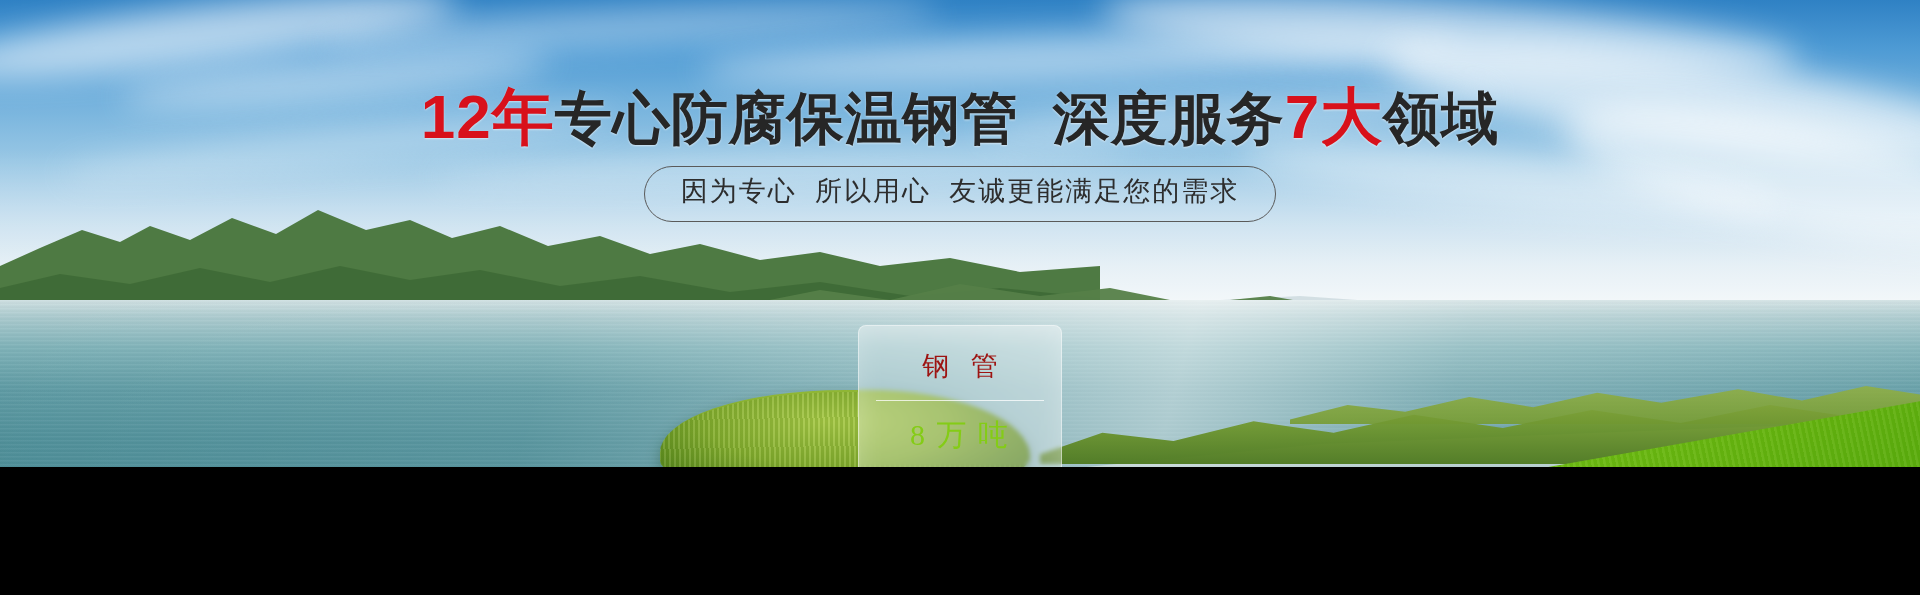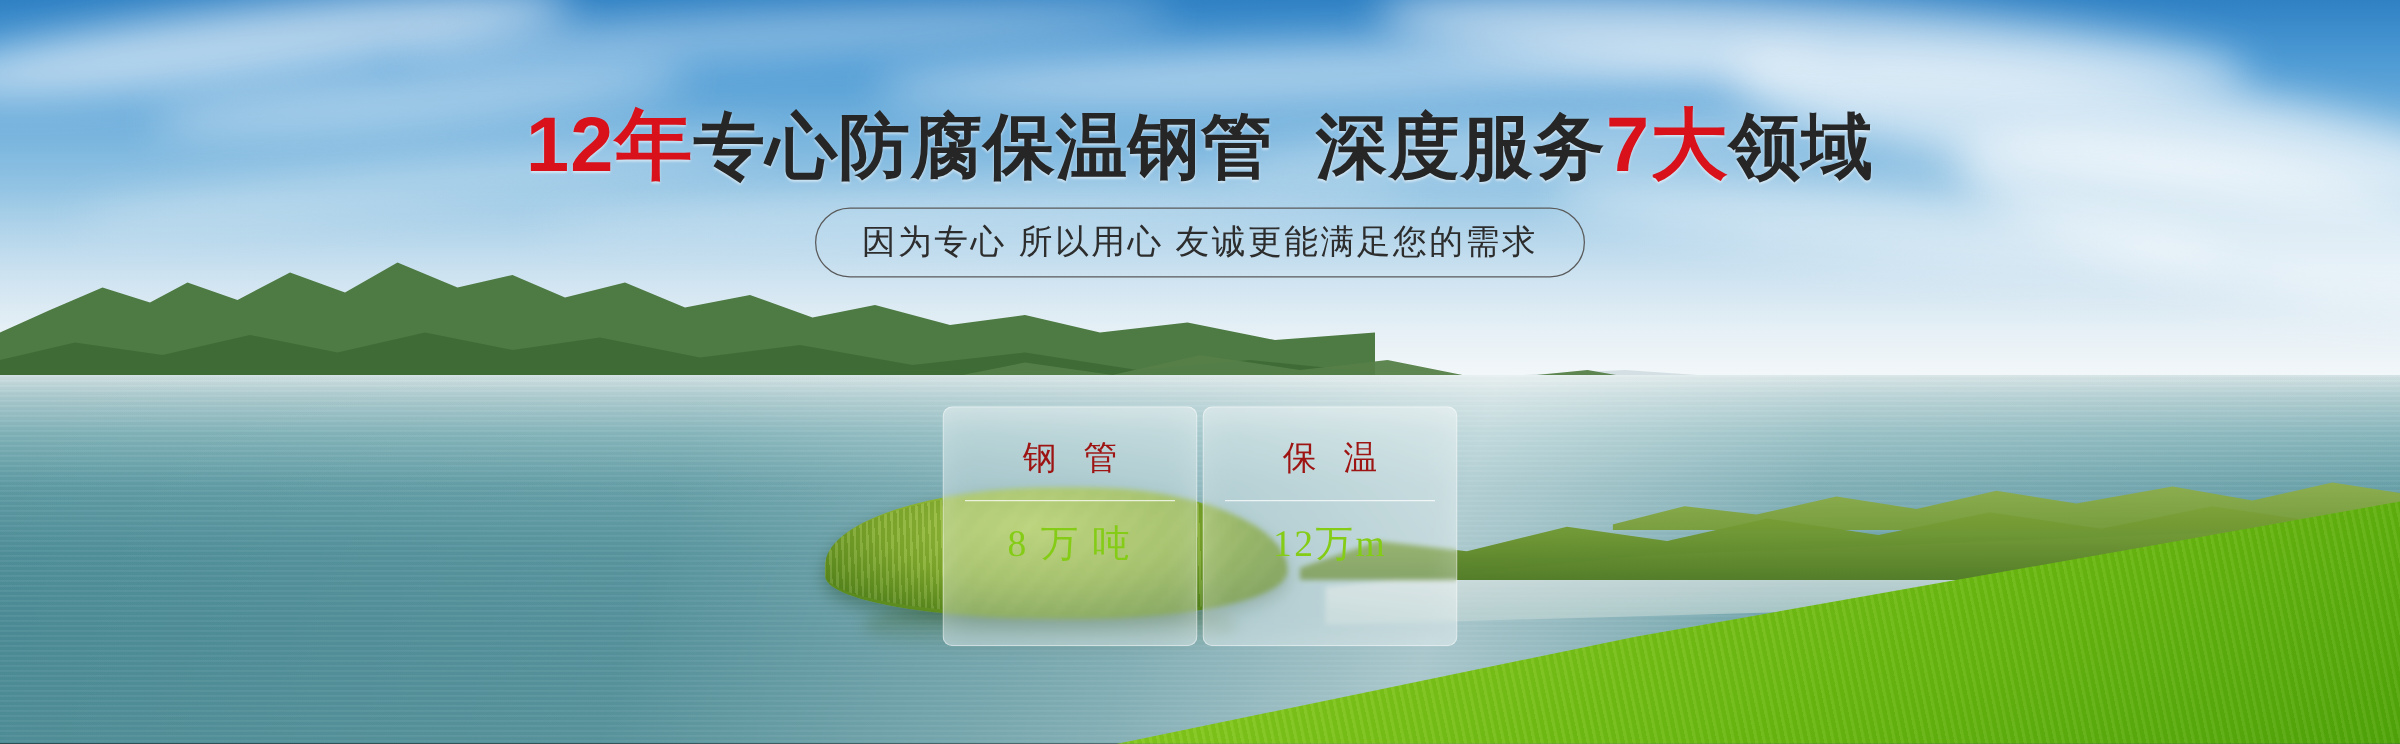--- a/index.html
+++ b/index.html
@@ -3,21 +3,21 @@
 <meta charset="utf-8">
 <style>
   html, body {
     margin: 0;
     padding: 0;
     background: #000;
   }
   .banner {
     position: relative;
     width: 1920px;
-    height: 595px;
+    height: 467px;
     overflow: hidden;
     font-family: "Liberation Sans", "DejaVu Sans", sans-serif;
     user-select: none;
   }
 
   
   .sky {
     position: absolute;
     left: 0; top: 0;
     width: 1920px; height: 340px;
@@ -216,21 +216,21 @@
     display: inline-block;
     padding: 9px 36px 11px;
     border: 1px solid #5a5a5a;
     border-radius: 30px;
     font-size: 27px;
     line-height: 34px;
     letter-spacing: 2px;
     color: #2d2d2d;
     white-space: nowrap;
     background: transparent;
-    font-family: Liberation Sans, sans-serif;
+    font-family: Liberation Mono, monospace;
   }
 
   
   .cards {
     position: absolute;
     left: 0; top: 325px;
     width: 1920px;
     display: flex;
     justify-content: center;
     gap: 4px;
@@ -358,23 +358,16 @@
 
     <div class="card">
       <div class="card-title">钢 管</div>
       <div class="card-divider"></div>
       <div class="card-value">
         <span>8 万 吨</span><sup></sup>
       </div>
     </div>
 
 
-    <div class="card">
-      <div class="card-title">保 温</div>
-      <div class="card-divider"></div>
-      <div class="card-value">
-        <span>12万m</span><sup></sup>
-      </div>
-    </div>
 
   </div>
 
 </div>
 
 </body></html>

